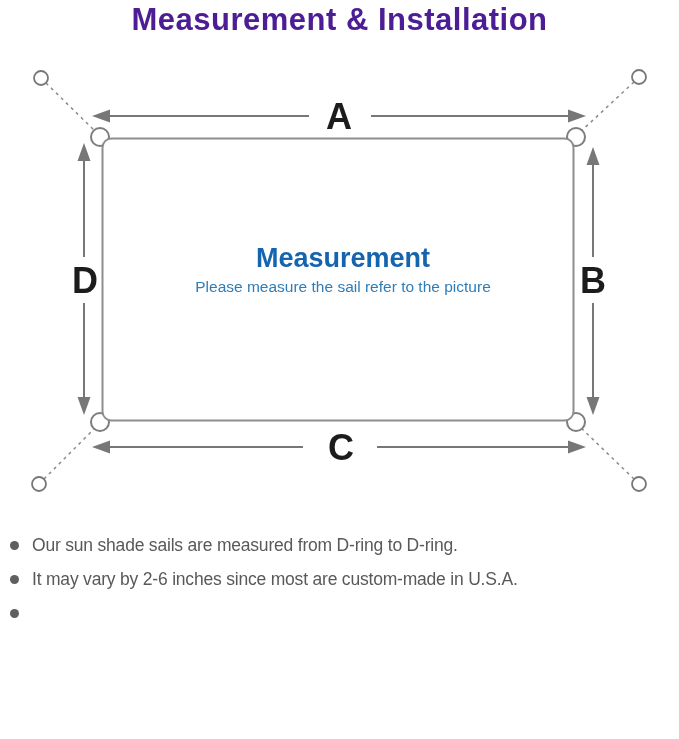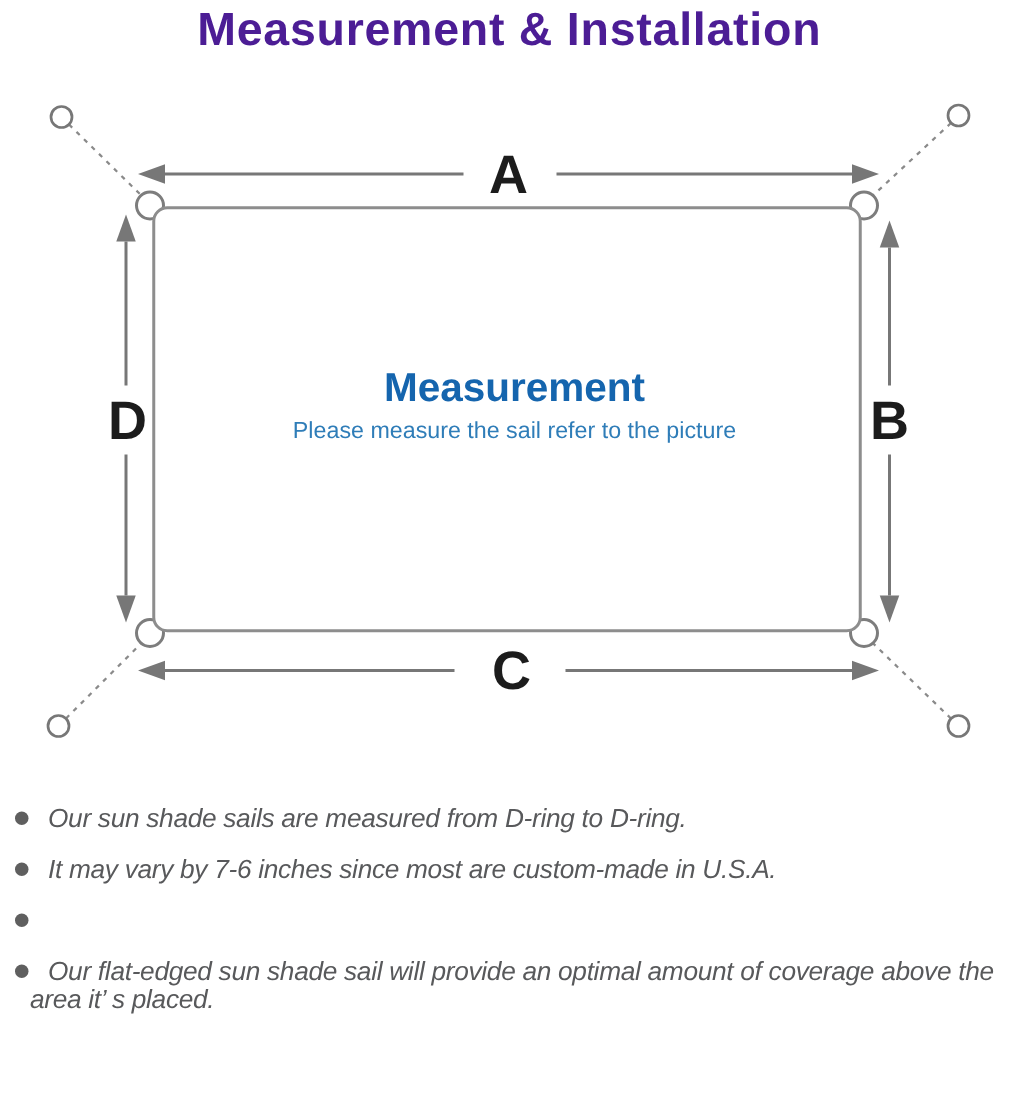--- a/index.html
+++ b/index.html
@@ -21,21 +21,21 @@
   .gline{stroke:#777777;stroke-width:2;fill:none;}
   .ghead{fill:#777777;stroke:none;}
   .rope{stroke:#8a8a8a;stroke-width:1.5;stroke-dasharray:3 4;fill:none;}
   .ring{fill:#ffffff;stroke:#777777;stroke-width:1.8;}
   .dring{fill:#ffffff;stroke:#7d7d7d;stroke-width:2;}
   .sail{fill:#ffffff;stroke:#8d8d8d;stroke-width:2;}
   .instructions{
     position:absolute;left:10px;top:536px;width:668px;
     font-size:17.5px;line-height:19px;letter-spacing:-0.2px;color:#58595b;
   }
-  .bullet-item{padding-left:10px;text-indent:-10px;margin:0 0 15px 0;font-style:italic;}
+  .bullet-item{padding-left:10px;text-indent:-10px;margin:0 0 15px 0;}
   .dot{
     display:inline-block;width:9px;height:9px;border-radius:50%;
     background:#5f5f5f;margin-right:13px;vertical-align:1px;
   }
 </style>
 </head>
 <body>
 
 <div>
 
@@ -97,18 +97,17 @@
       <polygon class="ghead" points="593,355 586.5,337 599.5,337"></polygon>
       <text class="dim-label" x="593" y="220" text-anchor="middle" dominant-baseline="central">B</text>
     </g>
 
     <text class="center-heading" x="343" y="207" text-anchor="middle">Measurement</text>
     <text class="center-sub" x="343" y="232" text-anchor="middle">Please measure the sail refer to the picture</text>
   </svg>
 
   <div class="instructions">
     <p class="bullet-item"><span class="dot"></span><span>Our sun shade sails are measured from D-ring to D-ring.</span></p>
-    <p class="bullet-item"><span class="dot"></span><span>It may vary by 7-6 inches since most are custom-made in U.S.A.</span></p>
+    <p class="bullet-item"><span class="dot"></span><span>It may vary by 2-6 inches since most are custom-made in U.S.A.</span></p>
     <p class="bullet-item"><span class="dot"></span></p>
-    <p class="bullet-item"><span class="dot"></span><span>Our flat-edged sun shade sail will provide an optimal amount of coverage above the area it’ s placed.</span></p>
   </div>
 
 </div>
 
 </body></html>

